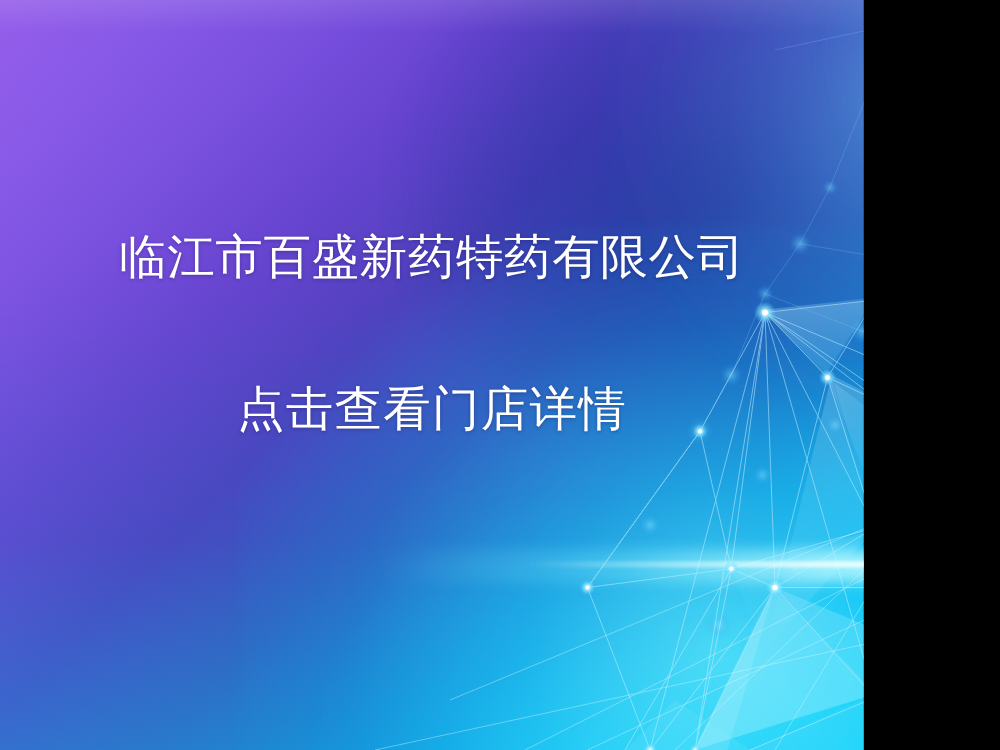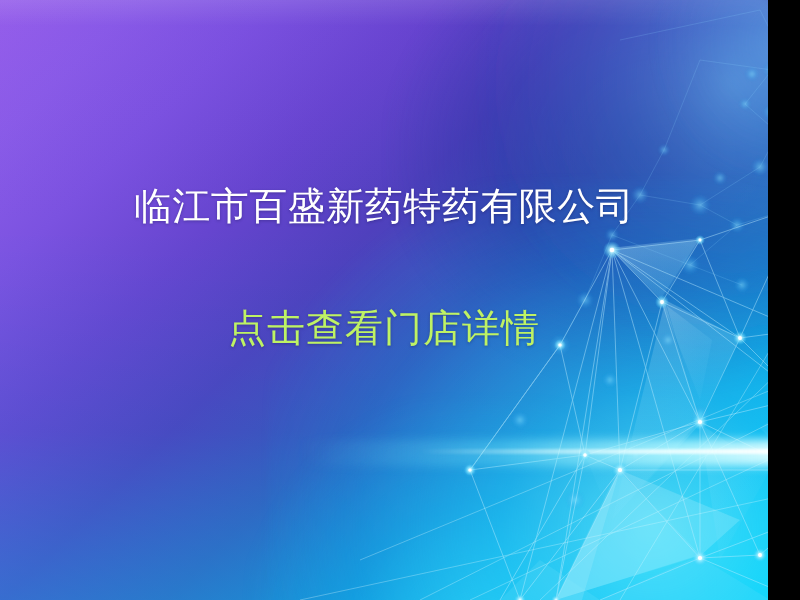--- a/index.html
+++ b/index.html
@@ -6,21 +6,21 @@
     margin: 0;
     padding: 0;
     width: 800px;
     height: 600px;
     overflow: hidden;
     background: #000;
   }
 
   #banner {
     position: relative;
-    width: 768px;
+    width: 691px;
     height: 600px;
     overflow: hidden;
     font-family: "Liberation Sans", "DejaVu Sans", sans-serif;
   }
 
   
   .bg-base {
     position: absolute;
     inset: 0;
     background: linear-gradient(135deg,
@@ -141,21 +141,21 @@
     letter-spacing: 0.5px;
     font-weight: 400;
     white-space: nowrap;
     text-shadow: 0 1px 3px rgba(25,20,80,0.38);
   }
   .subtitle {
     position: absolute;
     top: 305px;
     left: 0; right: 0;
     text-align: center;
-    color: #bef264;
+    color: #ffffff;
     font-size: 38px;
     line-height: 46px;
     letter-spacing: 1px;
     font-weight: 400;
     white-space: nowrap;
     text-shadow: 0 1px 3px rgba(25,20,80,0.38);
   }
 </style>
 </head>
 <body>

